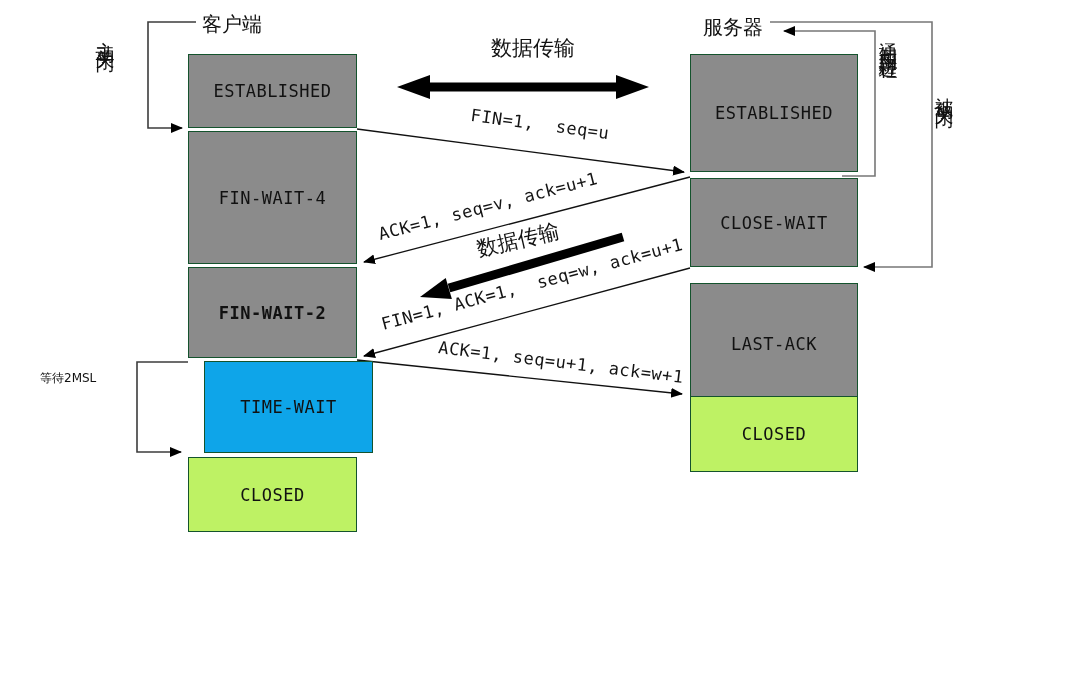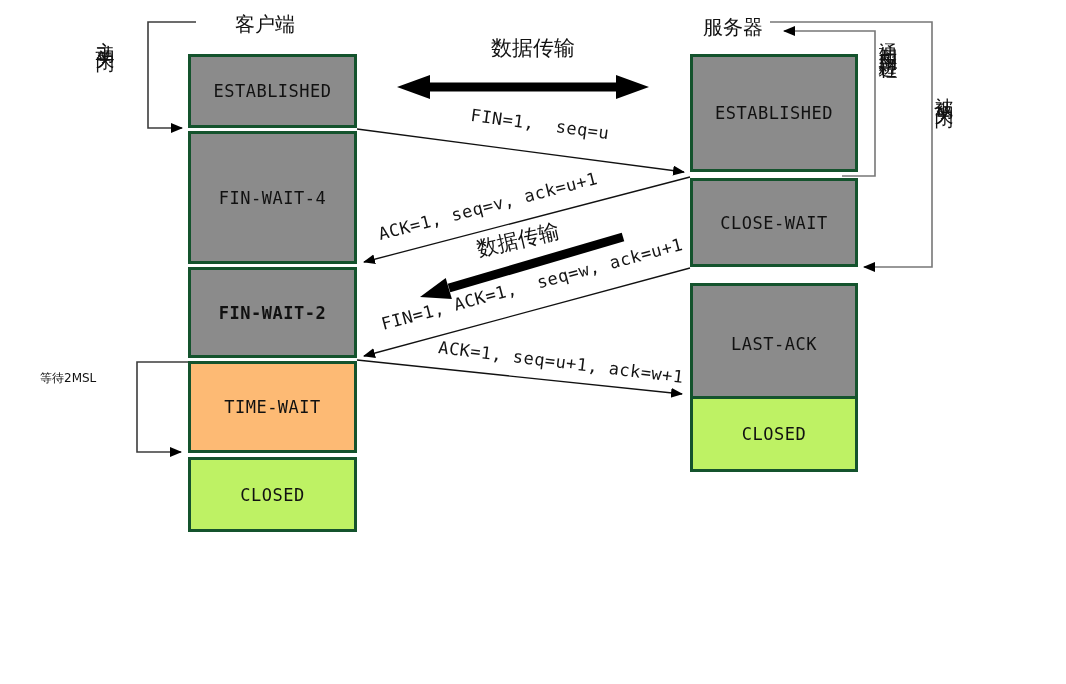--- a/index.html
+++ b/index.html
@@ -3,40 +3,40 @@
 <meta charset="utf-8">
 <style>
   html,body{margin:0;padding:0;background:#ffffff;}
   .canvas{
     position:relative;width:1066px;height:684px;background:#ffffff;overflow:hidden;
     font-family:"DejaVu Sans Mono","Liberation Mono",monospace;color:#1a1a1a;
   }
   .canvas svg{position:absolute;left:0;top:0;width:1066px;height:684px;}
   .state{
     position:absolute;display:flex;align-items:center;justify-content:center;
-    background:#8b8b8b;border:3px solid #14532d;box-sizing:border-box;
+    background:#8b8b8b;border:1px solid #14532d;box-sizing:border-box;
     font-size:17px;letter-spacing:.5px;color:#111;
   }
-  .state.light{background:#fdba74;}
+  .state.light{background:#0ea5e9;margin-left:16px;}
   .state.dark{background:#bef264;}
   
   .c0{left:188px;top:54px;width:169px;height:74px;}
   .c1{left:188px;top:131px;width:169px;height:133px;}
   .c2{left:188px;top:267px;width:169px;height:91px;font-weight:bold;}
   .c3{left:188px;top:361px;width:169px;height:92px;}
   .c4{left:188px;top:457px;width:169px;height:75px;}
   
   .s0{left:690px;top:54px;width:168px;height:118px;}
   .s1{left:690px;top:178px;width:168px;height:89px;}
   .s2{left:690px;top:271px;width:168px;height:121px;margin-top:12px;}
   .s3{left:690px;top:396px;width:168px;height:76px;}
 
   .cjk{font-family:"DejaVu Sans","Liberation Sans",sans-serif;font-size:20px;color:#111;}
   .endpoint{position:absolute;white-space:nowrap;}
-  .lbl-client{left:202px;top:11px;margin-left:33px;}
+  .lbl-client{left:202px;top:11px;}
   .lbl-server{left:703px;top:14px;}
   .vtext{
     position:absolute;writing-mode:vertical-rl;text-orientation:upright;
     letter-spacing:4px;line-height:1;font-size:19px;white-space:nowrap;
   }
   .v-active{left:96px;top:26px;}
   .v-notify{left:879px;top:27px;}
   .v-passive{left:935px;top:82px;}
   .lbl-2msl{position:absolute;left:40px;top:370px;font-size:12px;white-space:nowrap;}
   .msg{

